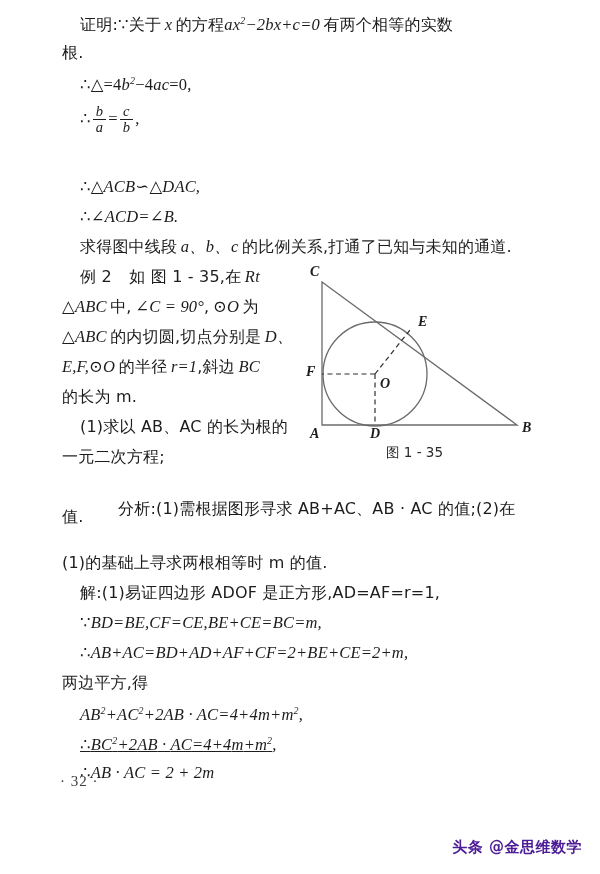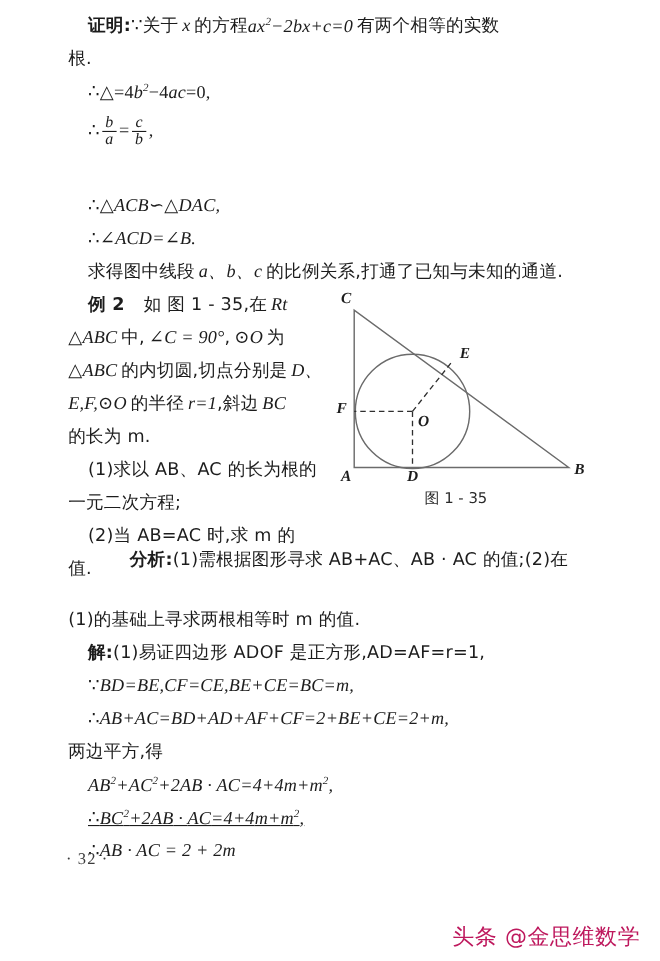--- a/index.html
+++ b/index.html
@@ -25,21 +25,21 @@
     white-space: nowrap;
     letter-spacing: 0.2px;
   }
   .cn {
     font-family: "DejaVu Sans", "Liberation Sans", sans-serif;
     font-size: 16px;
     text-align: right;
   }
   .bold-cn {
     font-family: "DejaVu Sans", "Liberation Sans", sans-serif;
-    font-weight: bold;
+    font-weight: normal;
     font-size: 16px;
   }
   .mi {            
     font-family: "Liberation Serif", "DejaVu Serif", serif;
     font-style: italic;
     font-size: 16.5px;
   }
   .mr {            
     font-family: "Liberation Serif", "DejaVu Serif", serif;
     font-size: 16.5px;
@@ -98,24 +98,25 @@
     font-size: 15px;
     color: #3a3a3a;
     letter-spacing: 1px;
     text-align: right;
   }
   #watermark {
     position: absolute;
     right: 18px;
     top: 838px;
     font-family: "DejaVu Sans", "Liberation Sans", sans-serif;
-    font-size: 20px;
-    color: #be185d;
+    font-size: 15px;
+    color: #4c1d95;
     white-space: nowrap;
     letter-spacing: 0.5px;
+    font-weight: bold;
   }
 </style>
 </head>
 <body>
 
 <div id="page">
 
   <div class="line" style="left:80px; top:14px;">
     <span class="bold-cn">证明:</span><span class="mr">∵</span><span class="cn">关于</span> <span class="mi">x</span> <span class="cn">的方程</span><span class="mi">ax<sup class="ex">2</sup>−2<span class="mi">bx</span><span class="mr">+</span>c<span class="mr">=0</span></span> <span class="cn">有两个相等的实数</span>
   </div>
@@ -156,21 +157,20 @@
   </div>
 
   <div class="line" style="left:62px; top:358px;">
     <span class="mi">E,F,⊙O</span> <span class="cn">的半径</span> <span class="mi">r=1</span><span class="cn">,斜边</span> <span class="mi">BC</span>
   </div>
 
   <div class="line cn" style="left:62px; top:388px;">的长为 m.</div>
 
   <div class="line cn" style="left:80px; top:418px;">(1)求以 AB、AC 的长为根的</div>
   <div class="line cn" style="left:62px; top:448px;">一元二次方程;</div>
-  <div class="line cn" style="left:80px; top:478px;">(2)当 AB=AC 时,求 m 的</div>
   <div class="line cn" style="left:62px; top:508px;">值.</div>
 
   <div id="figure">
     <svg width="248" height="215" viewBox="0 0 248 215">
 
       <polygon points="22,20 22,163 217,163" fill="none" stroke="#6b6b6b" stroke-width="1.3"></polygon>
 
       <circle cx="75" cy="112" r="52" fill="none" stroke="#6b6b6b" stroke-width="1.3"></circle>
 
       <line x1="75" y1="112" x2="75" y2="163" stroke="#2f2f2f" stroke-width="1.2" stroke-dasharray="5,3.5"></line>

